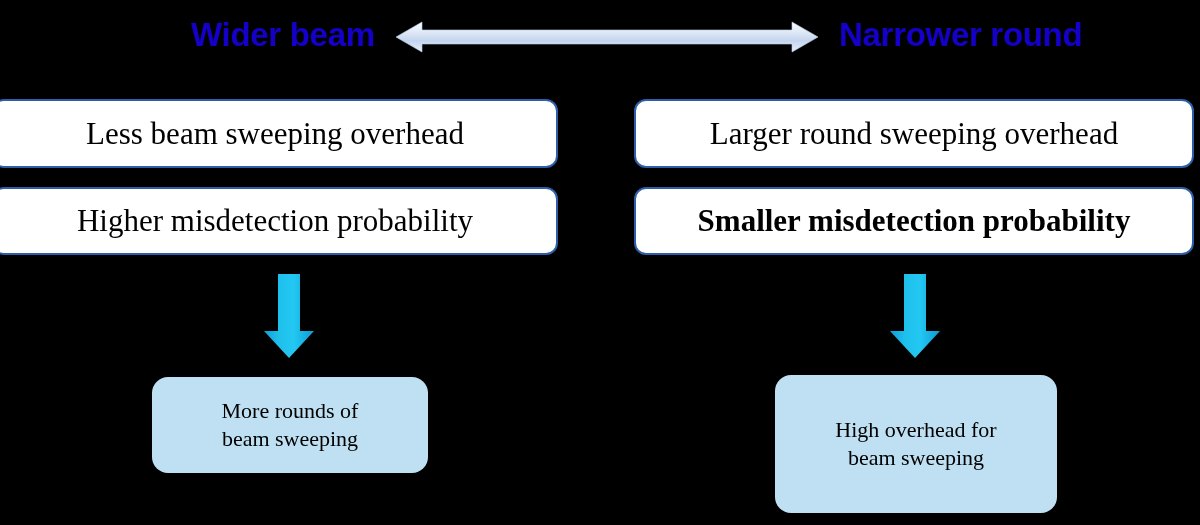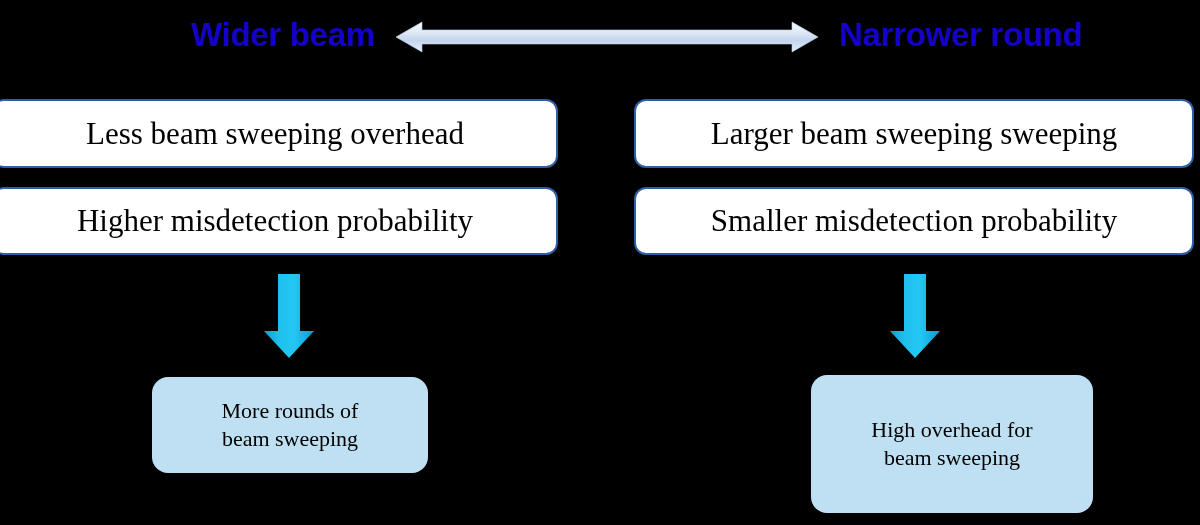--- a/index.html
+++ b/index.html
@@ -57,21 +57,21 @@
     justify-content: center;
     color: #000000;
     font-size: 31px;
     font-family: "Liberation Serif", serif;
     white-space: nowrap;
     overflow: hidden;
   }
   #wbox-l1 { left: -8px;  top: 99px;  width: 566px; height: 69px; }
   #wbox-l2 { left: -8px;  top: 187px; width: 566px; height: 68px; }
   #wbox-r1 { left: 634px; top: 99px;  width: 560px; height: 69px; }
-  #wbox-r2 { left: 634px; top: 187px; width: 560px; height: 68px; }
+  #wbox-r2 { left: 634px; top: 187px; width: 560px; height: 68px; font-weight: bold; }
 
   
   .down-arrow {
     position: absolute;
     width: 56px;
     height: 84px;
   }
   #arrow-left  { left: 261px; top: 274px; }
   #arrow-right { left: 887px; top: 274px; }
 
@@ -85,21 +85,21 @@
     align-items: center;
     justify-content: center;
     text-align: center;
     color: #000000;
     font-size: 22px;
     line-height: 1.28;
     font-family: "Liberation Serif", serif;
     box-shadow: 4px 4px 5px rgba(0,0,0,0.55);
   }
   #bbox-left  { left: 152px; top: 377px; width: 276px; height: 96px; }
-  #bbox-right { left: 775px; top: 375px; width: 282px; height: 138px; margin-left: 36px; }
+  #bbox-right { left: 775px; top: 375px; width: 282px; height: 138px; }
 
   .bbox-text { padding: 0 12px; }
 </style>
 </head>
 <body>
 
 <div class="stage">
 
   <div class="hdr-label" id="hdr-left">Wider beam</div>
 
@@ -116,21 +116,21 @@
       <polygon points="0,16 26,1 26,9 396,9 396,1 422,16 396,31 396,23 26,23 26,31" fill="url(#gradH)" stroke="#BCCFE8" stroke-width="0.6"></polygon>
     </svg>
   </div>
 
   <div class="hdr-label" id="hdr-right">Narrower round</div>
 
   <div class="wbox" id="wbox-l1">Less beam sweeping overhead</div>
 
   <div class="wbox" id="wbox-l2">Higher misdetection probability</div>
 
-  <div class="wbox" id="wbox-r1">Larger beam sweeping sweeping</div>
+  <div class="wbox" id="wbox-r1">Larger round sweeping overhead</div>
 
   <div class="wbox" id="wbox-r2">Smaller misdetection probability</div>
 
   <div class="down-arrow" id="arrow-left">
     <svg width="56" height="84" viewBox="0 0 56 84" xmlns="http://www.w3.org/2000/svg">
       <defs>
         <linearGradient id="gradV1" x1="0" y1="0" x2="1" y2="0">
           <stop offset="0%" stop-color="#0F9FD8"></stop>
           <stop offset="30%" stop-color="#1FC0EC"></stop>
           <stop offset="60%" stop-color="#23C8F2"></stop>

